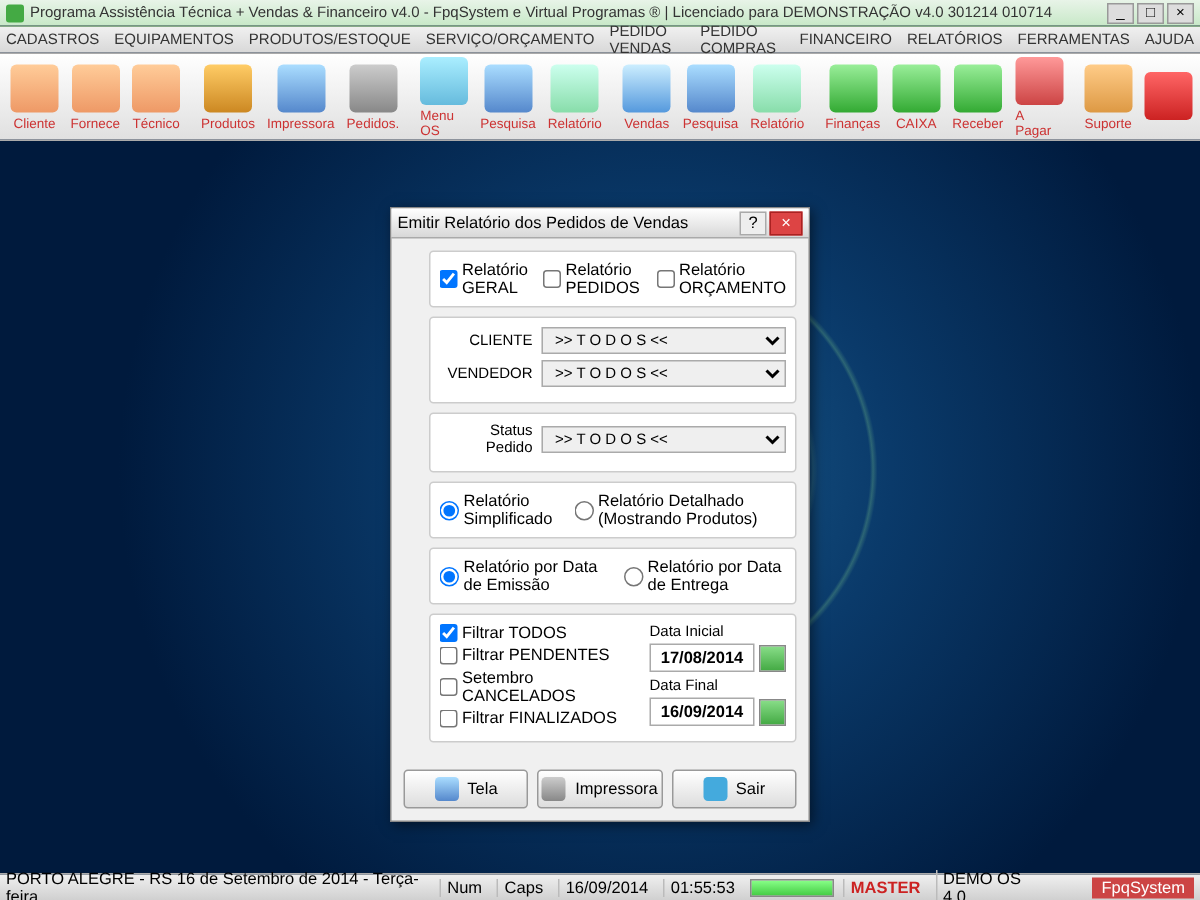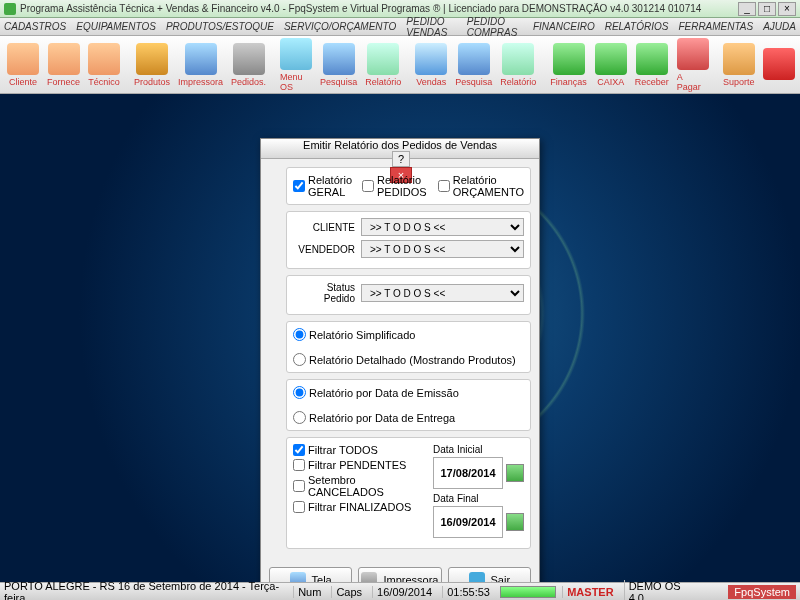--- a/index.html
+++ b/index.html
@@ -5,21 +5,21 @@
 * { box-sizing: border-box; margin: 0; padding: 0; font-family: Tahoma, sans-serif; font-size: 11px; }
 body { width: 800px; height: 600px; overflow: hidden; background: #001a3d; position: relative; }
 
 
 .titlebar { height: 18px; background: linear-gradient(#e8f4e8,#c8e8c8); display: flex; align-items: center; padding: 0 4px; border-bottom: 1px solid #8a8; }
 .titlebar .app-ico { width: 12px; height: 12px; background: #4a4; margin-right: 4px; border-radius: 2px; }
 .titlebar .title { flex: 1; color: #333; font-size: 10px; white-space: nowrap; overflow: hidden; }
 .titlebar .winbtn { width: 18px; height: 14px; margin-left: 2px; border: 1px solid #999; background: #ddd; text-align: center; line-height: 12px; font-size: 10px; cursor: pointer; }
 
 
-.menubar { height: 18px; background: linear-gradient(#f0f0f0,#d8d8d8); display: flex; align-items: center; padding: 0 4px; gap: 10px; border-bottom: 1px solid #aaa; font-style: italic; }
+.menubar { height: 18px; background: linear-gradient(#f0f0f0,#d8d8d8); display: flex; align-items: center; padding: 0 4px; gap: 10px; border-bottom: 1px solid #aaa; }
 .menubar span { color: #333; font-size: 10px; cursor: pointer; }
 
 
 .toolbar { height: 58px; background: linear-gradient(#fff,#e0e0e0); display: flex; align-items: center; padding: 2px 4px; gap: 2px; border-bottom: 1px solid #aaa; }
 .tb-btn { display: flex; flex-direction: column; align-items: center; padding: 2px 3px; cursor: pointer; }
 .tb-btn .ico { width: 32px; height: 32px; border-radius: 4px; }
 .tb-btn .lbl { font-size: 9px; color: #c33; margin-top: 2px; }
 .tb-sep { width: 1px; height: 40px; background: #bbb; margin: 0 2px; }
 .ico-person { background: linear-gradient(#fc9,#e96); }
 .ico-box { background: linear-gradient(#fc6,#c82); }
@@ -35,41 +35,41 @@
 
 
 .desktop { position: absolute; top: 94px; left: 0; right: 0; bottom: 18px; background: radial-gradient(circle at 55% 45%, #1a5a8a 0%, #0a3a6a 30%, #001a3d 70%);}
 .desktop::before { content:""; position:absolute; inset:0; background:
  radial-gradient(circle at 55% 45%, transparent 140px, rgba(140,220,140,.25) 142px, transparent 145px),
  radial-gradient(circle at 55% 45%, transparent 100px, rgba(120,200,180,.15) 102px, transparent 105px);
 }
 
 
 .dialog { position: absolute; left: 260px; top: 138px; width: 280px; background: #f0f0f0; border: 1px solid #888; box-shadow: 2px 2px 8px rgba(0,0,0,.5); }
-.dlg-title { height: 20px; background: linear-gradient(#fff,#d8d8d8); display: flex; align-items: center; padding: 0 4px; border-bottom: 1px solid #aaa; flex-direction: column; }
+.dlg-title { height: 20px; background: linear-gradient(#fff,#d8d8d8); display: flex; align-items: center; padding: 0 4px; border-bottom: 1px solid #aaa; }
 .dlg-title .txt { flex: 1; font-size: 11px; }
 .dlg-title .help { width: 18px; height: 16px; border: 1px solid #aaa; background: #eee; text-align: center; line-height: 14px; margin-left: 2px; cursor: pointer; }
 .dlg-title .close { width: 22px; height: 16px; background: #d44; color: #fff; text-align: center; line-height: 14px; margin-left: 2px; cursor: pointer; border: 1px solid #a22; }
 .dlg-body { padding: 8px; }
 .panel { background: #fff; border: 1px solid #ccc; border-radius: 3px; padding: 6px; margin-bottom: 6px; margin-left: 17px; }
 .chk-row { display: flex; gap: 10px; }
 .chk { display: flex; align-items: center; gap: 3px; font-size: 10px; }
 .chk input { width: 12px; height: 12px; }
 .form-row { display: flex; align-items: center; margin-bottom: 4px; }
 .form-row label { width: 68px; text-align: right; padding-right: 6px; font-size: 10px; }
 .form-row select { flex: 1; height: 18px; font-size: 10px; border: 1px solid #aaa; padding: 0 4px; }
-.radio-row { display: flex; gap: 12px; font-size: 10px; flex-direction: column; }
+.radio-row { display: flex; gap: 12px; font-size: 10px; }
 .radio-row label { display: flex; align-items: center; gap: 3px; }
 .filters { display: flex; }
 .filters .left { flex: 1; }
 .filters .right { }
 .filters .chk { margin-bottom: 3px; }
 .date-lbl { font-size: 10px; margin-bottom: 2px; }
 .date-row { display: flex; align-items: center; gap: 3px; margin-bottom: 4px; }
-.date-row input { width: 70px; height: 32px; font-size: 11px; font-weight: bold; text-align: center; border: 1px solid #aaa; }
+.date-row input { width: 70px; height: 19px; font-size: 11px; font-weight: bold; text-align: center; border: 1px solid #aaa; }
 .date-row .cal { width: 18px; height: 18px; background: linear-gradient(#8d8,#4a4); border: 1px solid #888; cursor: pointer; }
 .btn-row { display: flex; gap: 6px; padding: 4px 8px 8px; }
 .btn { flex: 1; height: 26px; background: linear-gradient(#fff,#ddd); border: 1px solid #999; border-radius: 3px; display: flex; align-items: center; justify-content: center; gap: 6px; cursor: pointer; font-size: 11px; }
 .btn .bico { width: 16px; height: 16px; border-radius: 3px; }
 .bico-screen { background: linear-gradient(#adf,#58c); }
 .bico-print { background: linear-gradient(#ccc,#888); }
 .bico-exit { background: #4ad; border-radius: 50%; }
 
 
 .statusbar { position: absolute; bottom: 0; left: 0; right: 0; height: 18px; background: linear-gradient(#f0f0f0,#d0d0d0); display: flex; align-items: center; padding: 0 4px; border-top: 1px solid #aaa; font-size: 10px; gap: 6px; }

